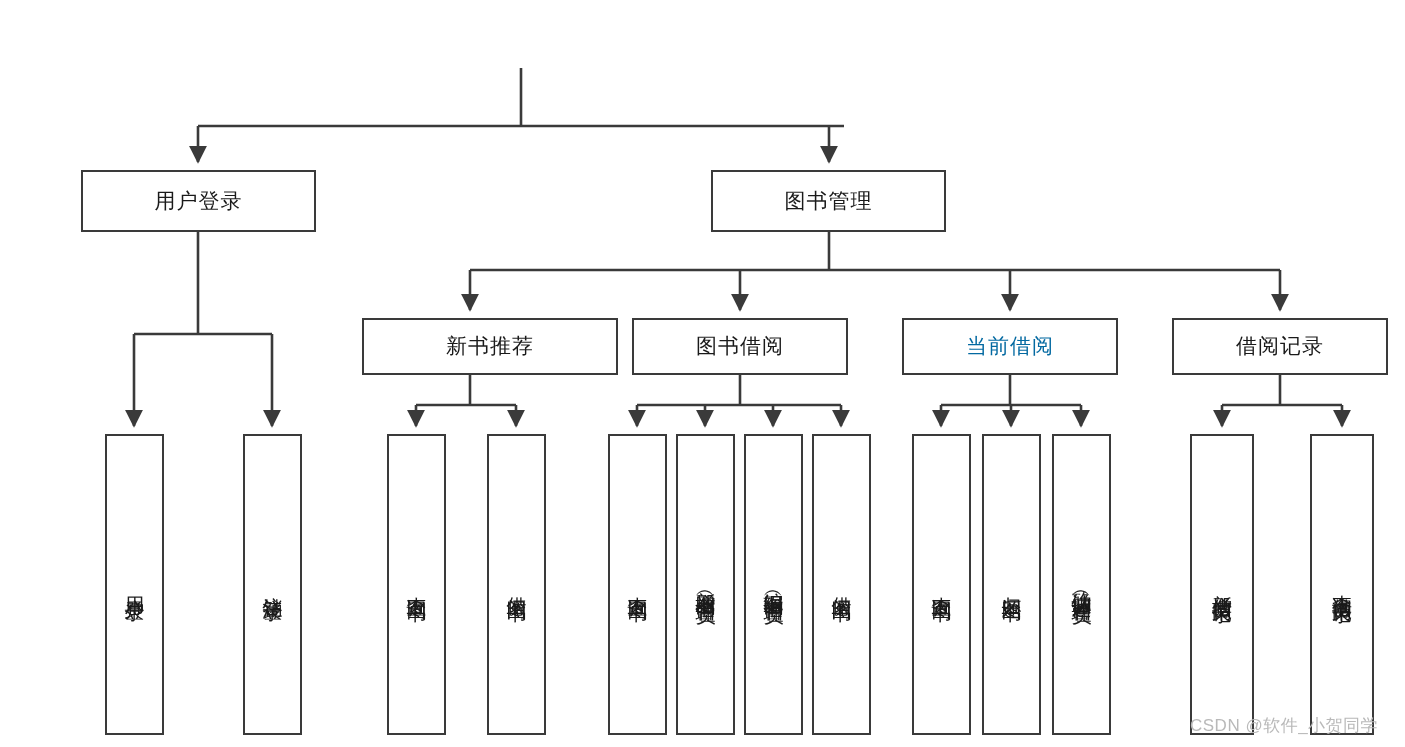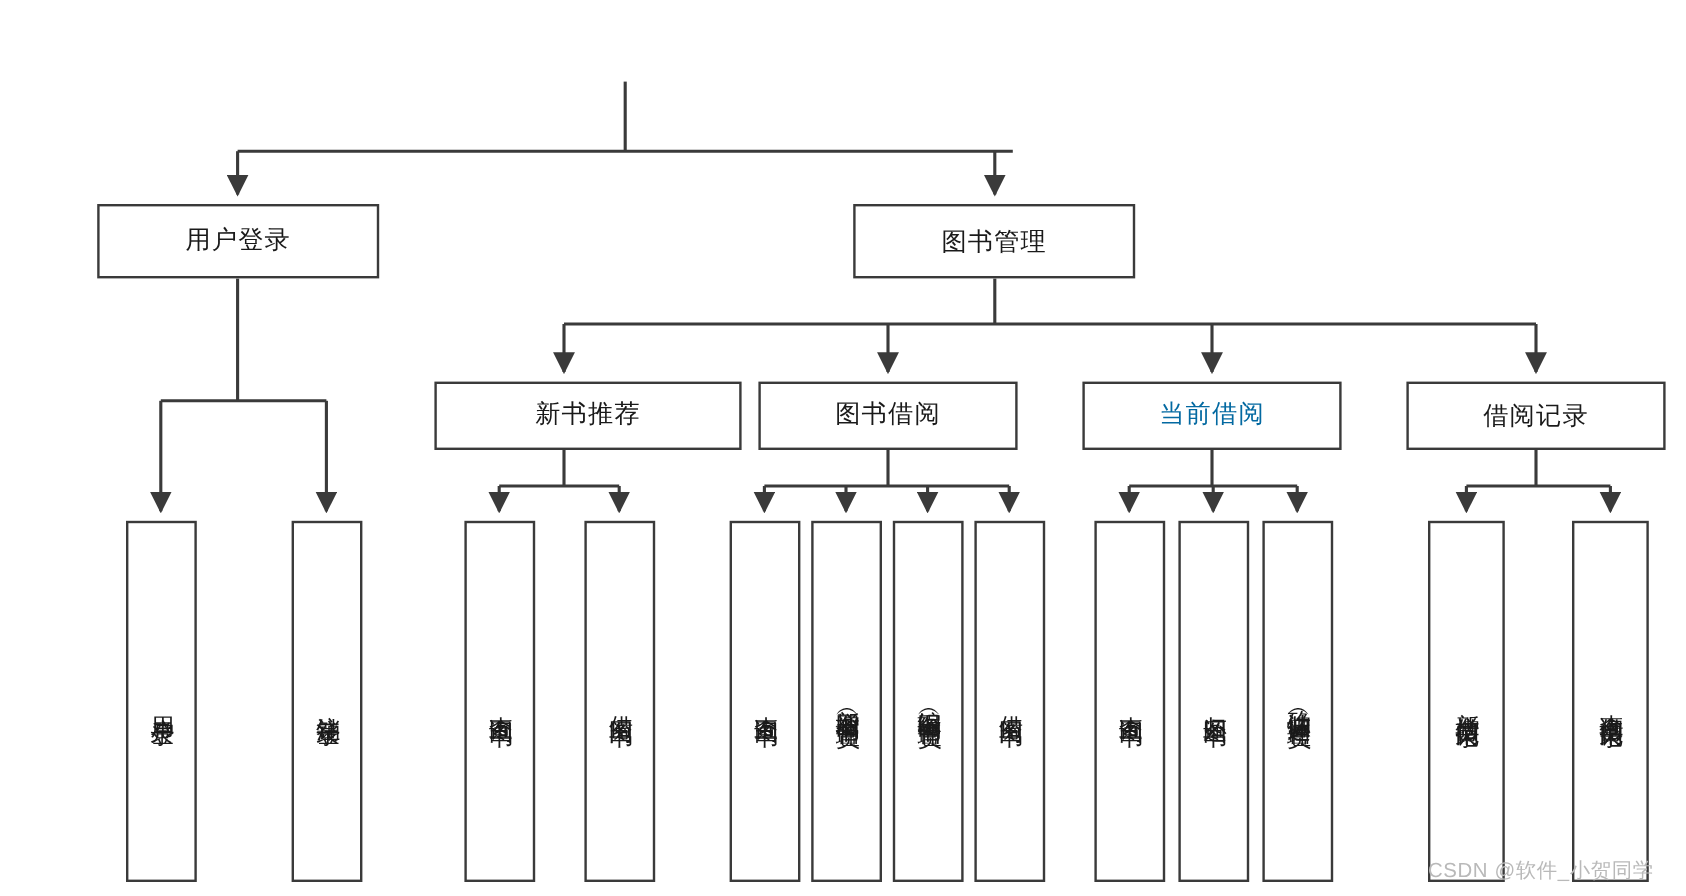--- a/index.html
+++ b/index.html
@@ -126,21 +126,21 @@
 
   <div class="node horiz" id="node-l3-0" style="left: 362px; top: 318px; width: 256px; height: 57px; border-color: rgb(58, 58, 58); color: rgb(26, 26, 26);">
     <span class="label">新书推荐</span>
   </div>
   <div class="node horiz" id="node-l3-1" style="left: 632px; top: 318px; width: 216px; height: 57px; border-color: rgb(58, 58, 58); color: rgb(26, 26, 26);">
     <span class="label">图书借阅</span>
   </div>
   <div class="node horiz" id="node-l3-2" style="left: 902px; top: 318px; width: 216px; height: 57px; border-color: rgb(58, 58, 58); color: #0369a1;">
     <span class="label">当前借阅</span>
   </div>
-  <div class="node horiz" id="node-l3-3" style="left: 1172px; top: 318px; width: 216px; height: 57px; border-color: rgb(58, 58, 58); color: rgb(26, 26, 26); font-family: Liberation Serif, serif;">
+  <div class="node horiz" id="node-l3-3" style="left: 1172px; top: 318px; width: 216px; height: 57px; border-color: rgb(58, 58, 58); color: rgb(26, 26, 26);">
     <span class="label">借阅记录</span>
   </div>
 
   <div class="node vert" id="node-leaf-0" style="left: 105px; top: 434px; width: 59px; height: 301px; border-color: rgb(58, 58, 58); color: rgb(26, 26, 26);">
     <span class="label">用户登录</span>
   </div>
   <div class="node vert" id="node-leaf-1" style="left: 243px; top: 434px; width: 59px; height: 301px; border-color: rgb(58, 58, 58); color: rgb(26, 26, 26);">
     <span class="label">注销登录</span>
   </div>
   <div class="node vert" id="node-leaf-2" style="left: 387px; top: 434px; width: 59px; height: 301px; border-color: rgb(58, 58, 58); color: rgb(26, 26, 26);">

